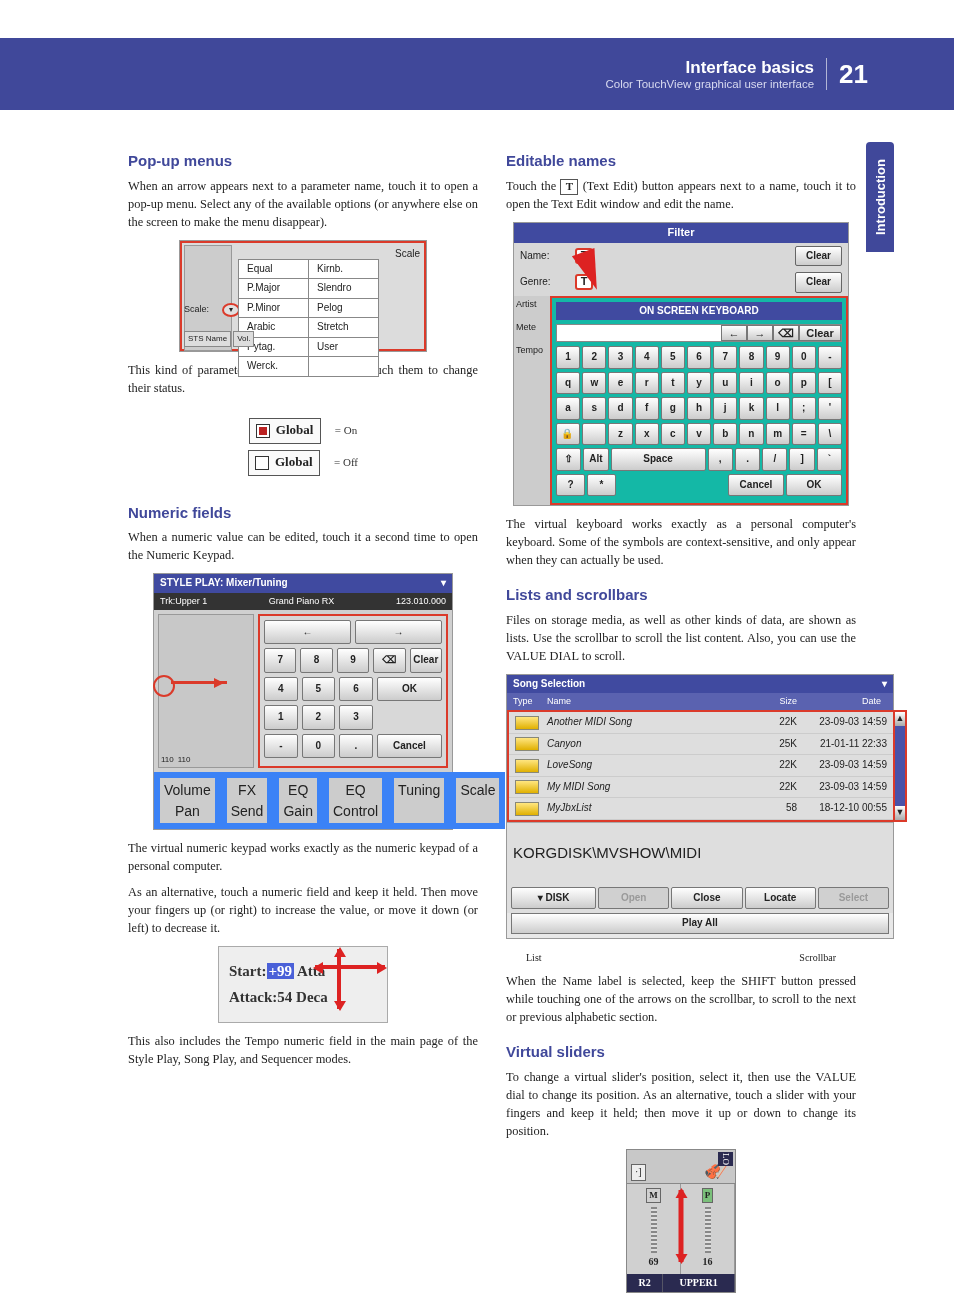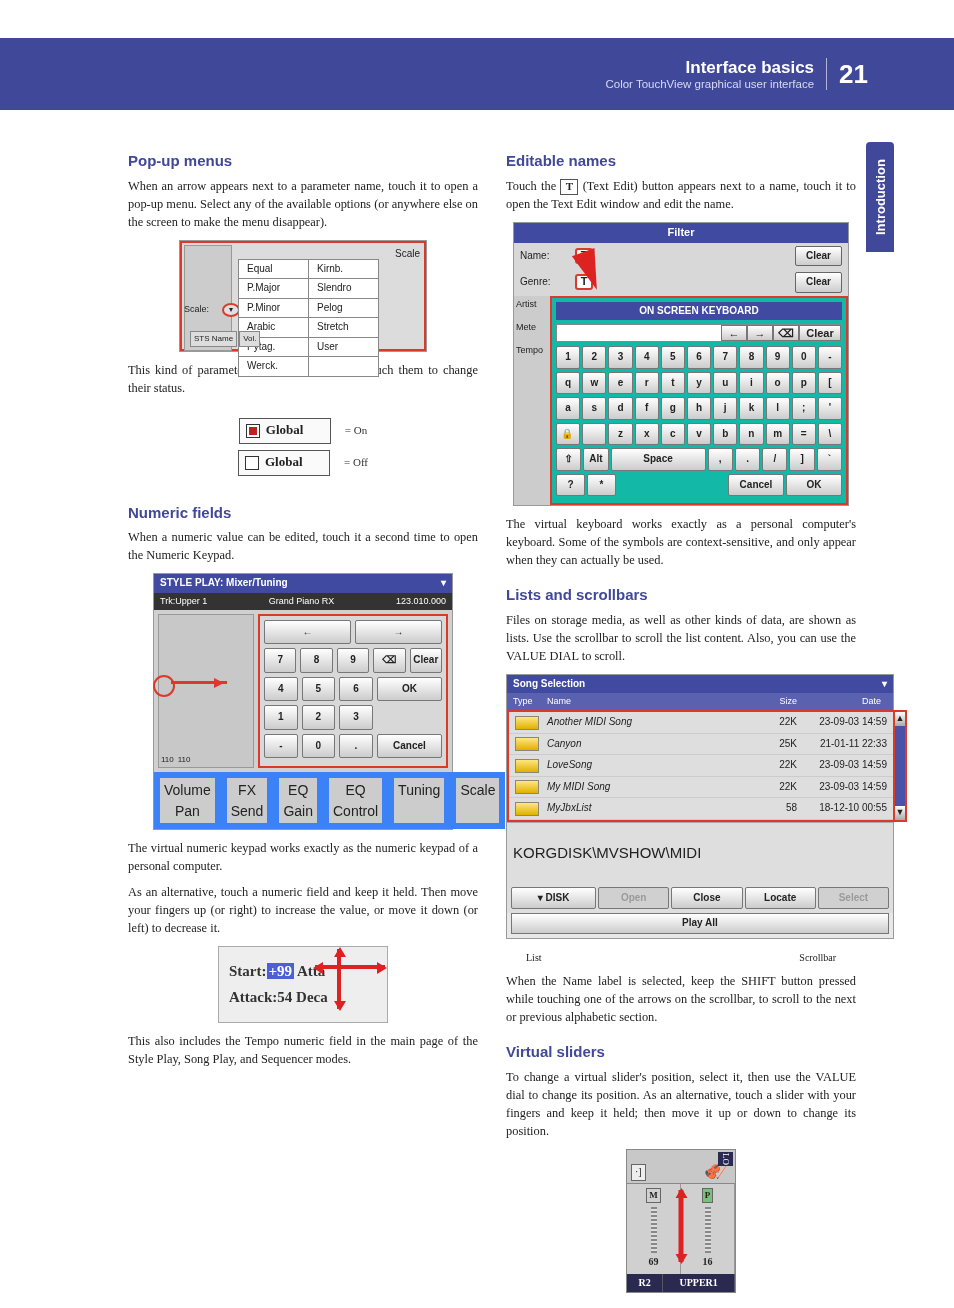--- a/index.html
+++ b/index.html
@@ -67,25 +67,25 @@
   .fig-row { display:flex; align-items:center; justify-content:center; gap:14px; margin:6px 0;}
   
   .popup-fig { width: 248px; padding: 0; position: relative; }
   .popup-fig .frame { border:2px solid #db3a2a; height:110px; position:relative; background:#dcdcdc;}
   .popup-fig .scale-lbl { position:absolute; right:4px; top:4px; font-size:10px;}
   .popup-fig table { position:absolute; top:16px; left:56px; border-collapse:collapse; background:#fff;}
   .popup-fig td { border:1px solid #888; padding:2px 8px; font-size:10px; width:70px;}
   .popup-fig .sidebar-mini{position:absolute;left:2px;top:2px;width:48px;height:106px;background:#ccc;border:1px solid #999;}
   .popup-fig .ddbtn{position:absolute;top:60px;left:40px;width:18px;height:14px;border:2px solid #db3a2a;border-radius:50%;background:#e0e0e0;display:flex;align-items:center;justify-content:center;font-size:8px;}
   .popup-fig .scl{position:absolute;top:60px;left:2px;font-size:9px;}
-  .popup-fig .pill{position:absolute;bottom:2px;left:8px;display:flex;gap:2px;}
+  .popup-fig .pill{position:absolute;bottom:2px;left:2px;display:flex;gap:2px;}
   .popup-fig .pill span{border:1px solid #888;padding:1px 3px;font-size:8px;background:#ddd;}
   
   .cb-fig { width:240px; padding:6px 0; border:none; background:transparent;}
-  .cb-box { width:92px; height:26px; border:1px solid #555; background:#fafafa; display:flex; align-items:center; gap:6px; padding:0 6px; font-family:Tahoma; font-size:13px; font-weight:bold;}
+  .cb-box { width:72px; height:26px; border:1px solid #555; background:#fafafa; display:flex; align-items:center; gap:6px; padding:0 6px; font-family:Tahoma; font-size:13px; font-weight:bold;}
   .cb-sq { width:14px;height:14px;border:1px solid #333;background:#fff;display:flex;align-items:center;justify-content:center;}
   .cb-sq.on::after{content:"";width:8px;height:8px;background:#b22;}
   .cb-lbl{font-size:11px;color:#333;font-family:Georgia;}
   
   .num-fig { width:300px; }
   .num-fig .titlebar{background:#404aa0;color:#fff;font-weight:bold;padding:2px 6px;font-size:10px;display:flex;justify-content:space-between;}
   .num-fig .subbar{background:#333;color:#fff;font-size:9px;padding:2px 6px;display:flex;justify-content:space-between;}
   .num-fig .body{display:flex;background:#d0d0d0;padding:4px;gap:4px;}
   .num-fig .mixer{width:96px;background:#c8c8c8;border:1px solid #999;position:relative;}
   .num-fig .keypad{flex:1;border:2px solid #db3a2a;padding:4px;background:#d8d8d8;}

